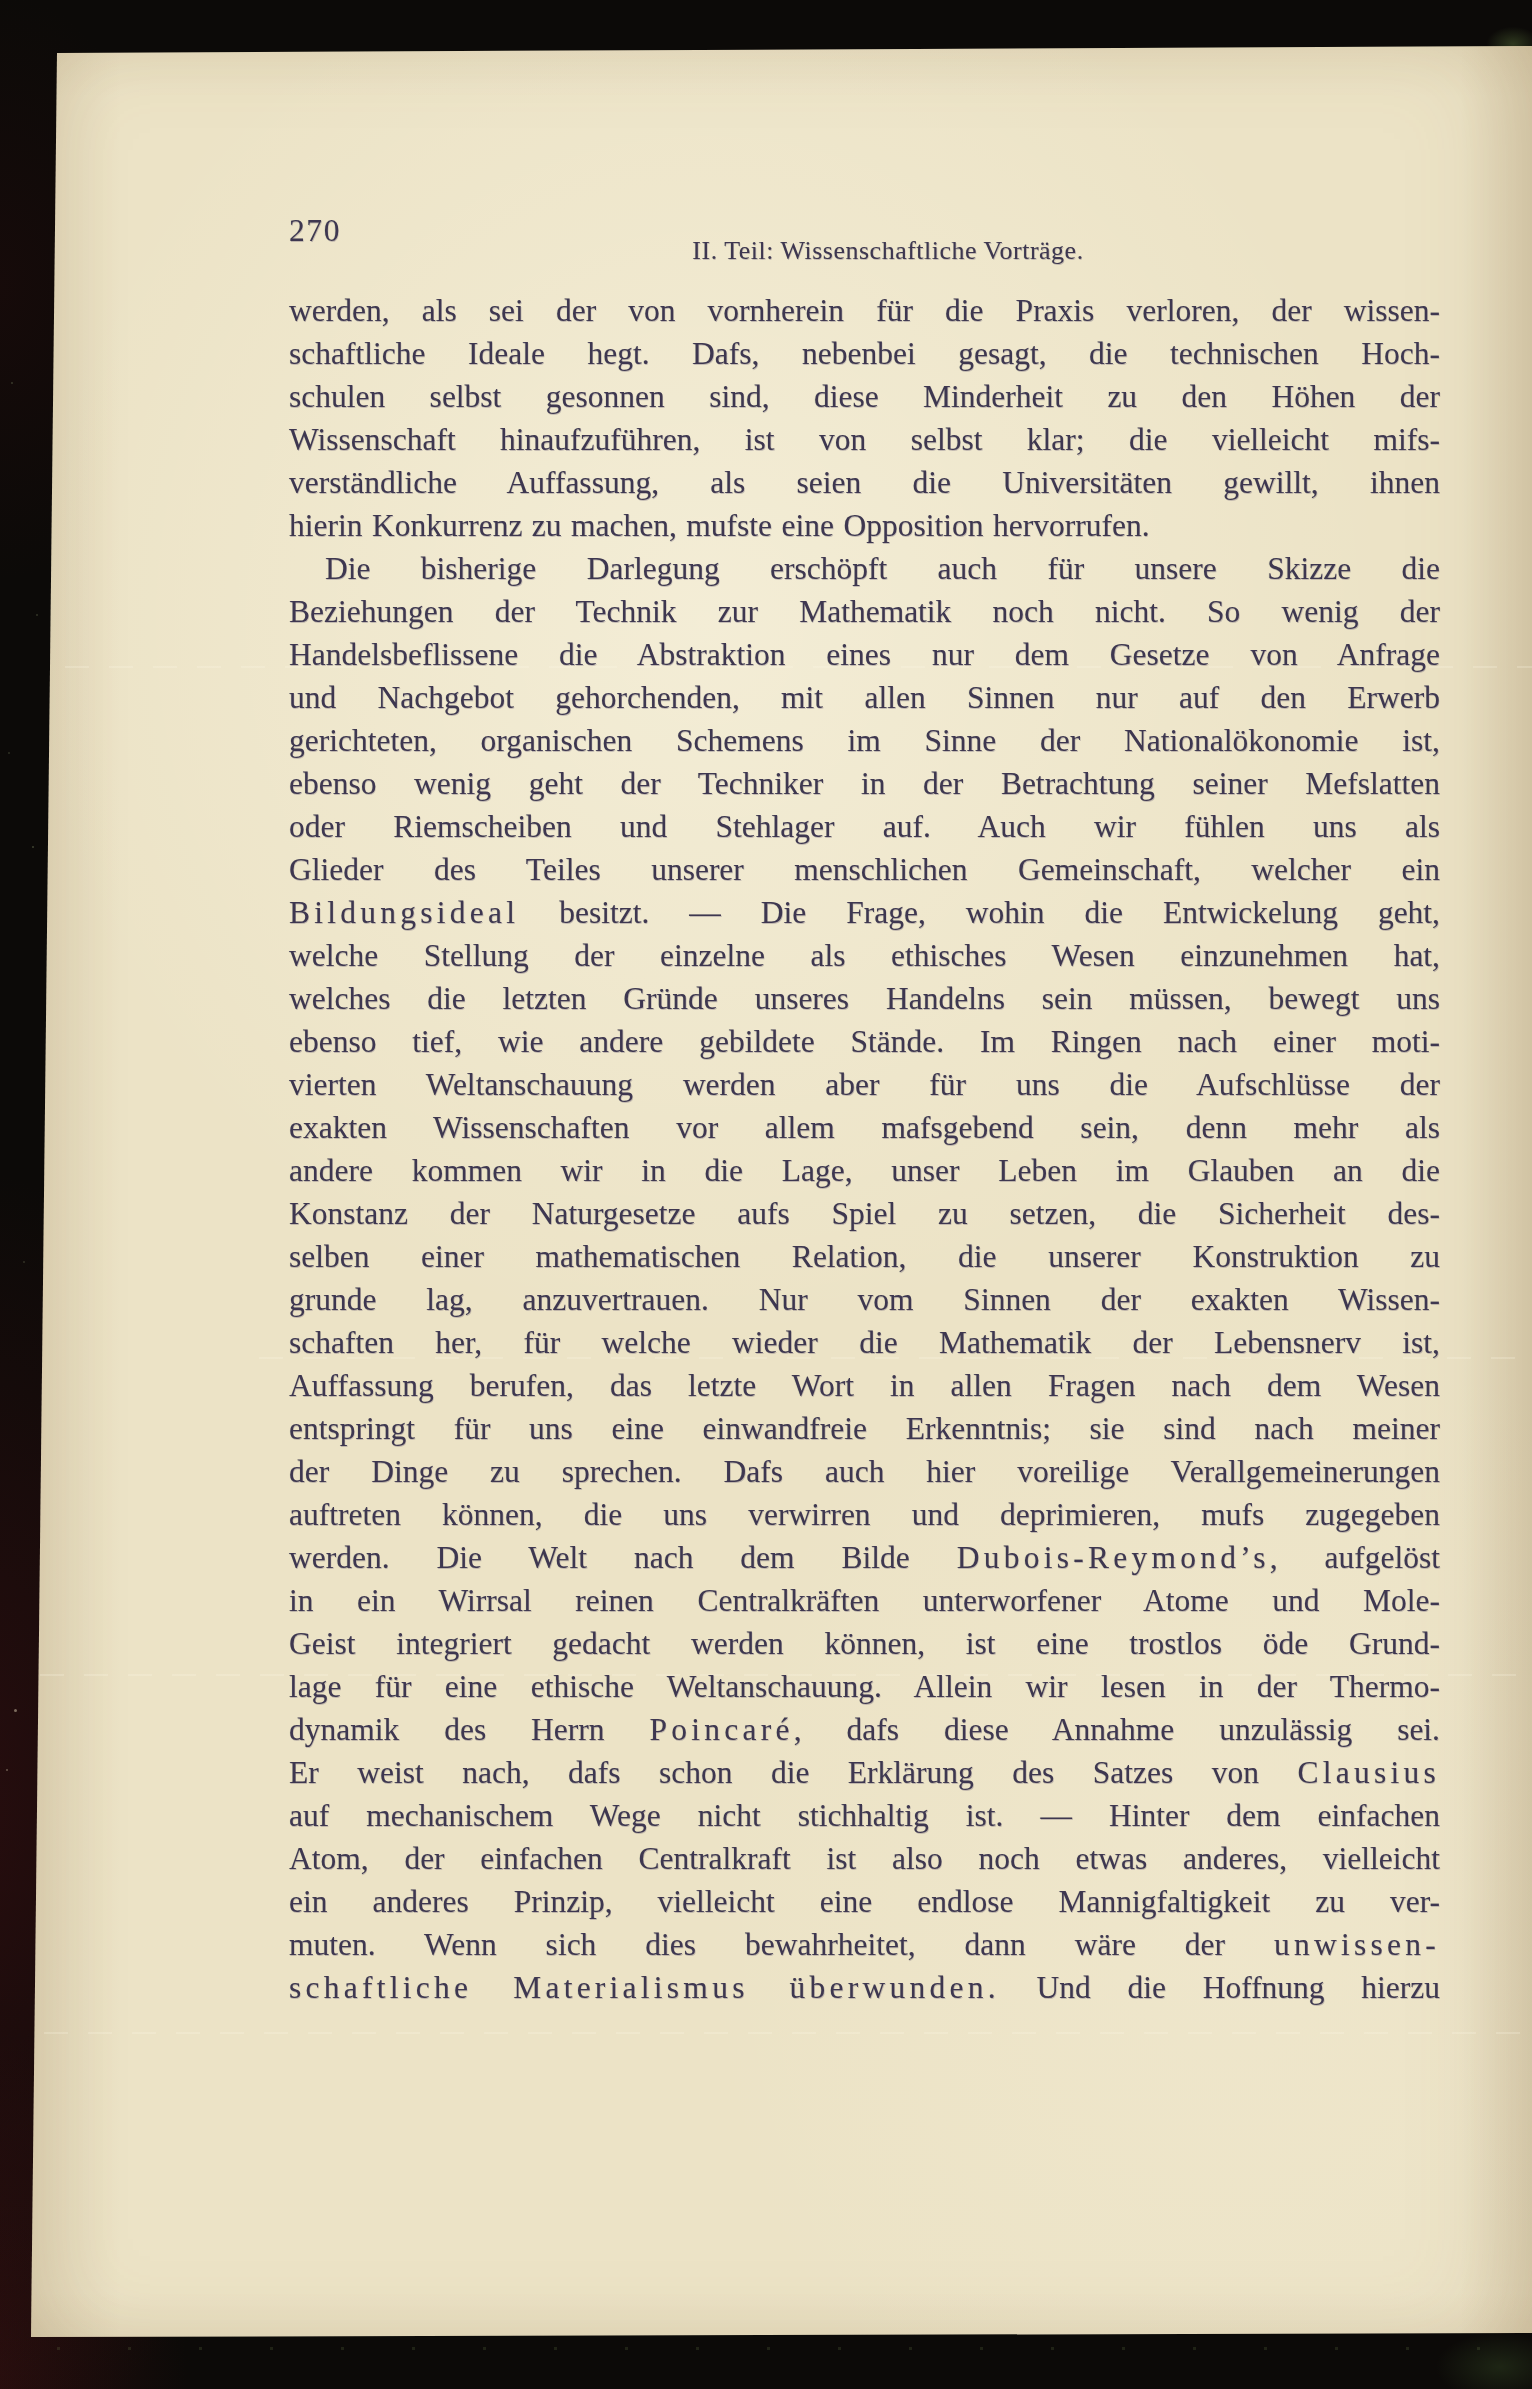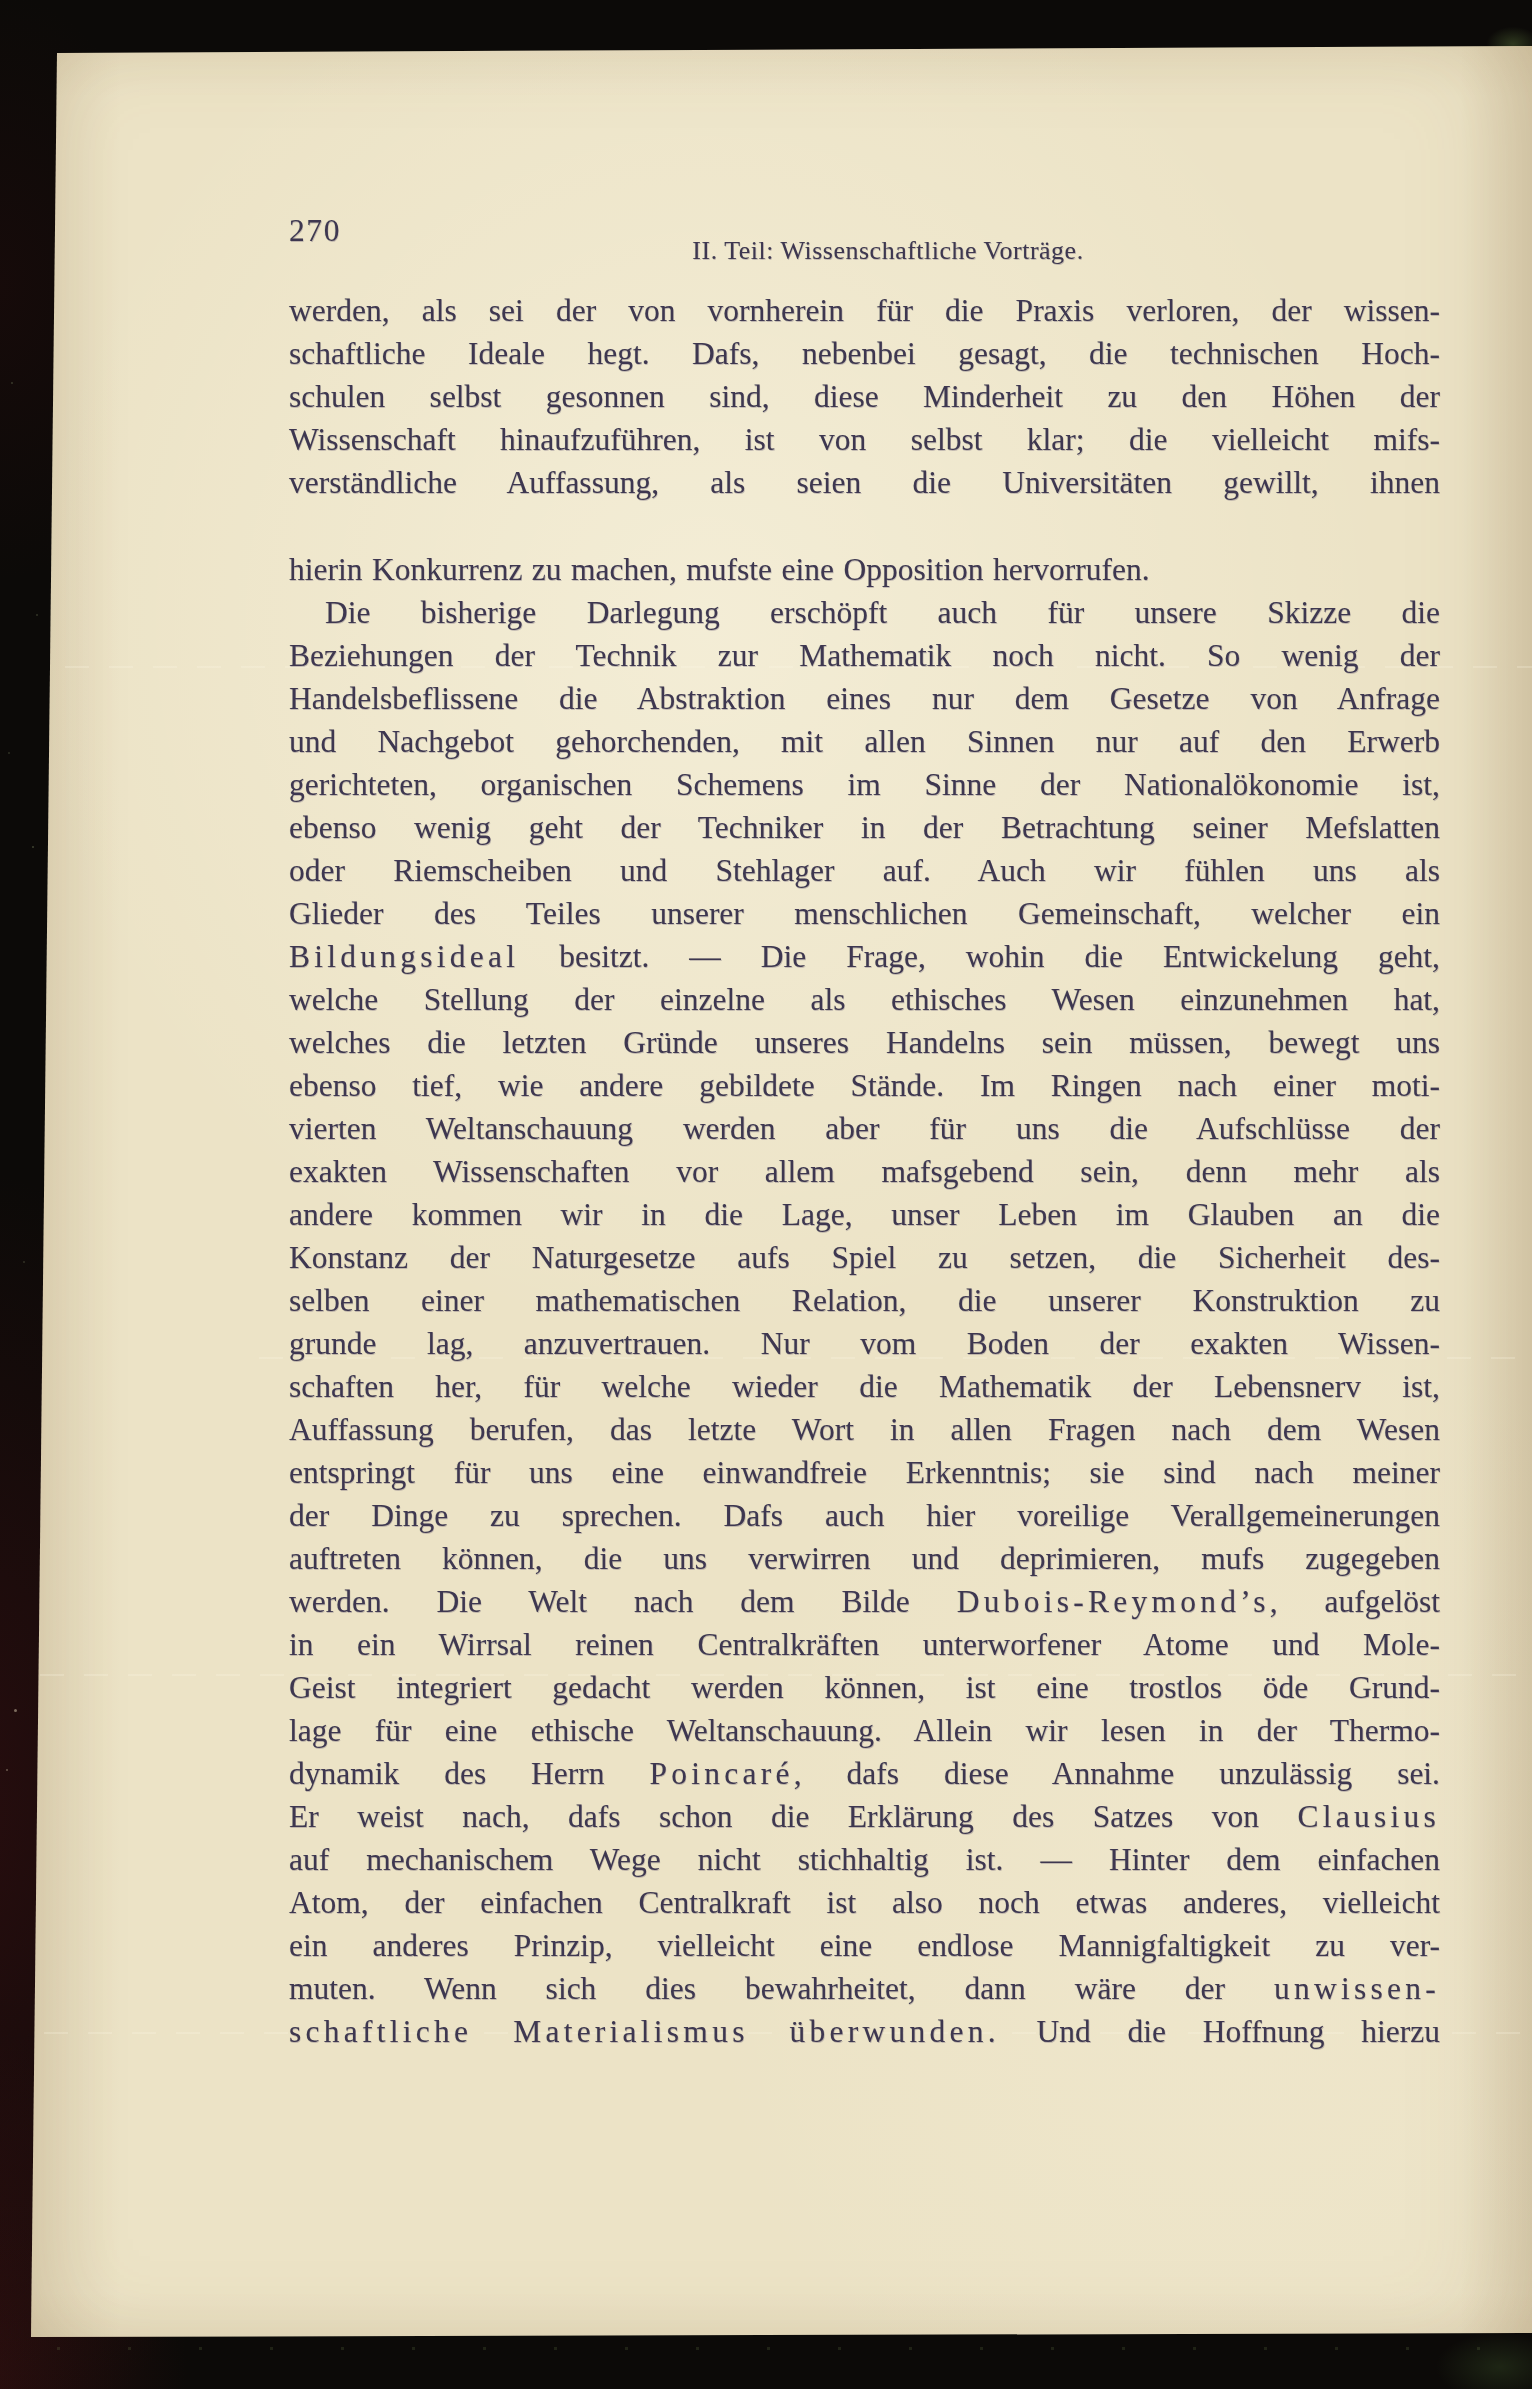--- a/index.html
+++ b/index.html
@@ -54,21 +54,21 @@
   .header-title{
     position:absolute;left:289px;top:220px;width:1151px;
     text-align:center;text-indent:47px;
     font-size:26px;letter-spacing:0.5px;margin-top:16px;
   }
   .text-block{
     position:absolute;left:289px;top:289px;width:1151px;
     font-size:31.5px;line-height:43px;word-spacing:1.6px;
   }
   .line{text-align:justify;text-align-last:justify;}
-  .line.end{text-align-last:left;margin-top:44px;}
+  .line.end{text-align-last:left;}
   .line.indent{text-indent:36px;}
   .sperr{letter-spacing:.135em;}
 </style>
 </head>
 <body>
 
 <div class="backdrop"></div>
 
 <div class="dust-dot" style="left:13.7px;top:1709px;width:3.2px;height:3.2px;background:rgba(215,205,175,.50);"></div>
 <div class="dust-dot" style="left:5.7px;top:1769px;width:2.4px;height:2.4px;background:rgba(215,205,175,.40);"></div>
@@ -106,21 +106,21 @@
       <div class="line"><span>Glieder des Teiles unserer menschlichen Gemeinschaft, welcher ein</span></div>
       <div class="line"><span class="sperr">Bildungsideal</span><span> besitzt. — Die Frage, wohin die Entwickelung geht,</span></div>
       <div class="line"><span>welche Stellung der einzelne als ethisches Wesen einzunehmen hat,</span></div>
       <div class="line"><span>welches die letzten Gründe unseres Handelns sein müssen, bewegt uns</span></div>
       <div class="line"><span>ebenso tief, wie andere gebildete Stände.  Im Ringen nach einer moti-</span></div>
       <div class="line"><span>vierten Weltanschauung werden aber für uns die Aufschlüsse der</span></div>
       <div class="line"><span>exakten Wissenschaften vor allem mafsgebend sein, denn mehr als</span></div>
       <div class="line"><span>andere kommen wir in die Lage, unser Leben im Glauben an die</span></div>
       <div class="line"><span>Konstanz der Naturgesetze aufs Spiel zu setzen, die Sicherheit des-</span></div>
       <div class="line"><span>selben einer mathematischen Relation, die unserer Konstruktion zu</span></div>
-      <div class="line"><span>grunde lag, anzuvertrauen.  Nur vom Boden der exakten Wissen-</span></div>
+      <div class="line"><span>grunde lag, anzuvertrauen.  Nur vom Sinnen der exakten Wissen-</span></div>
       <div class="line"><span>schaften her, für welche wieder die Mathematik der Lebensnerv ist,</span></div>
       <div class="line"><span>Auffassung berufen, das letzte Wort in allen Fragen nach dem Wesen</span></div>
       <div class="line"><span>entspringt für uns eine einwandfreie Erkenntnis; sie sind nach meiner</span></div>
       <div class="line"><span>der Dinge zu sprechen.  Dafs auch hier voreilige Verallgemeinerungen</span></div>
       <div class="line"><span>auftreten können, die uns verwirren und deprimieren, mufs zugegeben</span></div>
       <div class="line"><span>werden.  Die Welt nach dem Bilde </span><span class="sperr">Dubois-Reymond’s</span><span>, aufgelöst</span></div>
       <div class="line"><span>in ein Wirrsal reinen Centralkräften unterworfener Atome und Mole-</span></div>
       <div class="line"><span>Geist integriert gedacht werden können, ist eine trostlos öde Grund-</span></div>
       <div class="line"><span>lage für eine ethische Weltanschauung.  Allein wir lesen in der Thermo-</span></div>
       <div class="line"><span>dynamik des Herrn </span><span class="sperr">Poincaré</span><span>, dafs diese Annahme unzulässig sei.</span></div>

